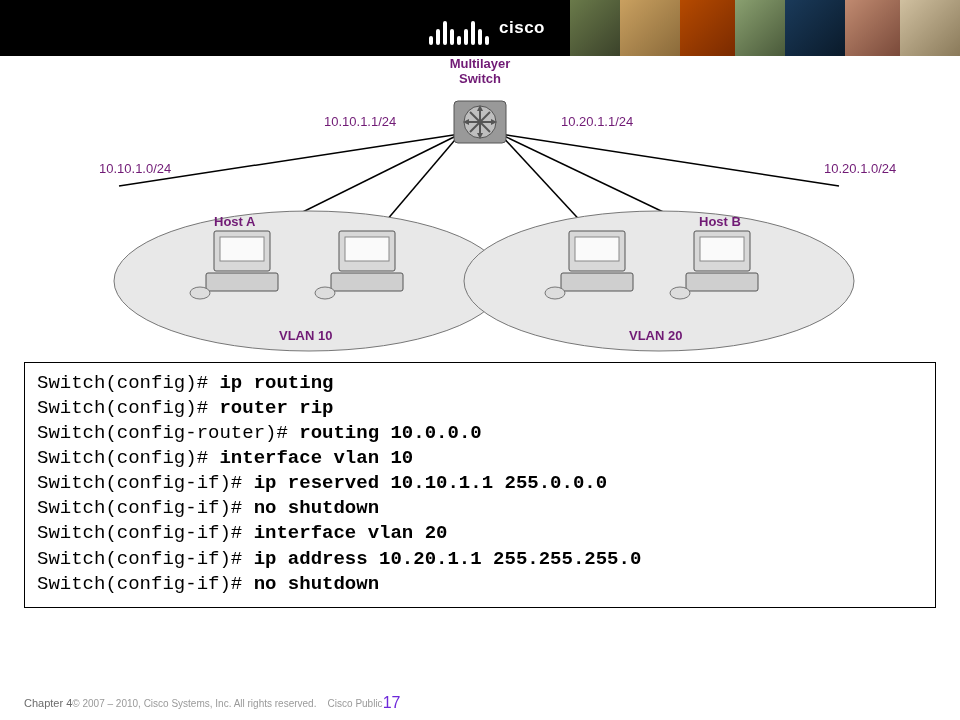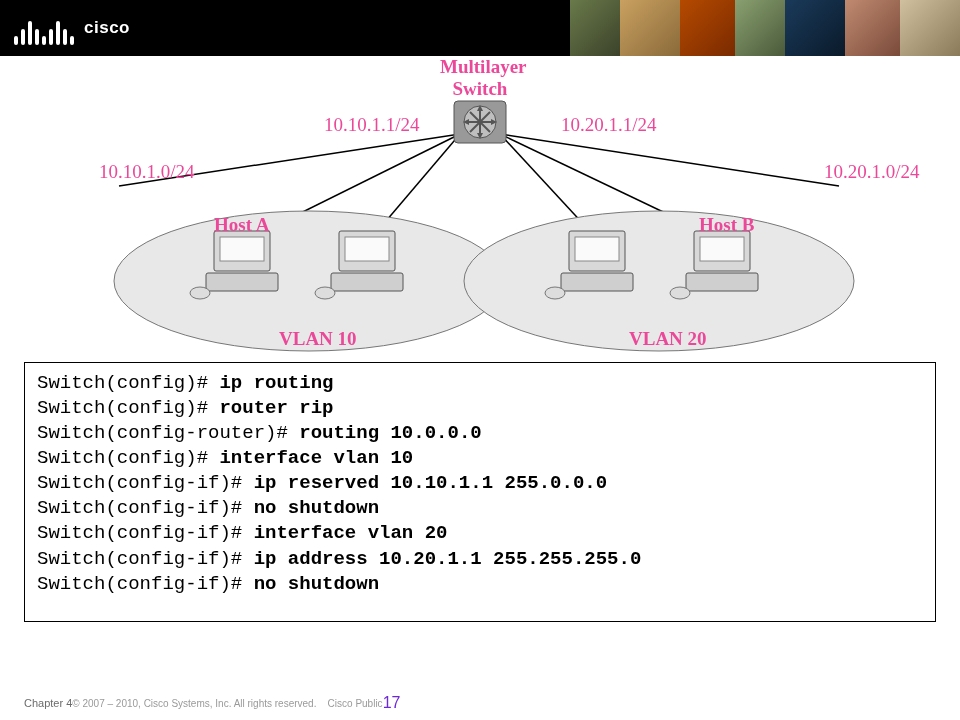--- a/index.html
+++ b/index.html
@@ -1,29 +1,29 @@
 <!DOCTYPE html>
 <html><head>
 <meta charset="utf-8">
 <style>
   * { box-sizing: border-box; margin: 0; padding: 0; }
   html, body { width: 960px; height: 720px; font-family: Arial, Helvetica, sans-serif; background: #fff; overflow: hidden; }
   .slide { width: 960px; height: 720px; position: relative; background: #fff; }
-  .topbar { width: 100%; height: 56px; background: #000; position: relative; display: flex; align-items: center; }
+  .topbar { width: 100%; height: 56px; background: #000; position: relative; display: flex; align-items: center; justify-content: center; }
   .logo-area { display: flex; align-items: center; padding-left: 14px; gap: 10px; }
   .cisco-bars { display: flex; align-items: flex-end; gap: 3px; height: 34px; }
   .cisco-bars span { display: block; width: 4px; background: #fff; border-radius: 2px; }
   .cisco-text { color: #fff; font-size: 17px; letter-spacing: 0.5px; font-weight: 600; }
   .photo-strip { position: absolute; right: 0; top: 0; height: 56px; display: flex; }
   .photo-strip .p { height: 56px; }
   .title { color: #5c5c6b; font-size: 32px; font-weight: 700; padding: 8px 0 0 24px; letter-spacing: 0.5px; }
   .diagram { position: relative; width: 912px; height: 300px; margin: 0 auto; }
   .diagram svg { position: absolute; top: 0; left: 0; }
-  .dlabel { position: absolute; font-size: 19px; color: #ec4899; white-space: nowrap; font-family: Liberation Serif, serif; }
-  .codebox { border: 1px solid #000; width: 912px; margin: 6px auto 0; padding: 8px 12px 24px; font-family: "Courier New", monospace; font-size: 19px; line-height: 1.32; }
+  .dlabel { position: absolute; font-size: 13px; color: #701a75; white-space: nowrap; }
+  .codebox { border: 1px solid #000; width: 912px; margin: 6px auto 0; padding: 8px 12px 10px; font-family: "Courier New", monospace; font-size: 19px; line-height: 1.32; }
   .codebox .row { white-space: pre; }
   .codebox .cmd { font-weight: 700; }
   .footer { position: absolute; bottom: 8px; left: 0; width: 100%; display: flex; align-items: center; justify-content: flex-start; padding: 0 24px; font-size: 11px; color: #6b6b6b; }
   .footer .mid { font-size: 10px; color: #9a9a9a; }
   .footer .pn { font-size: 16px; color: #6d28d9; }
 </style>
 </head>
 <body>
 
 <div class="slide">

